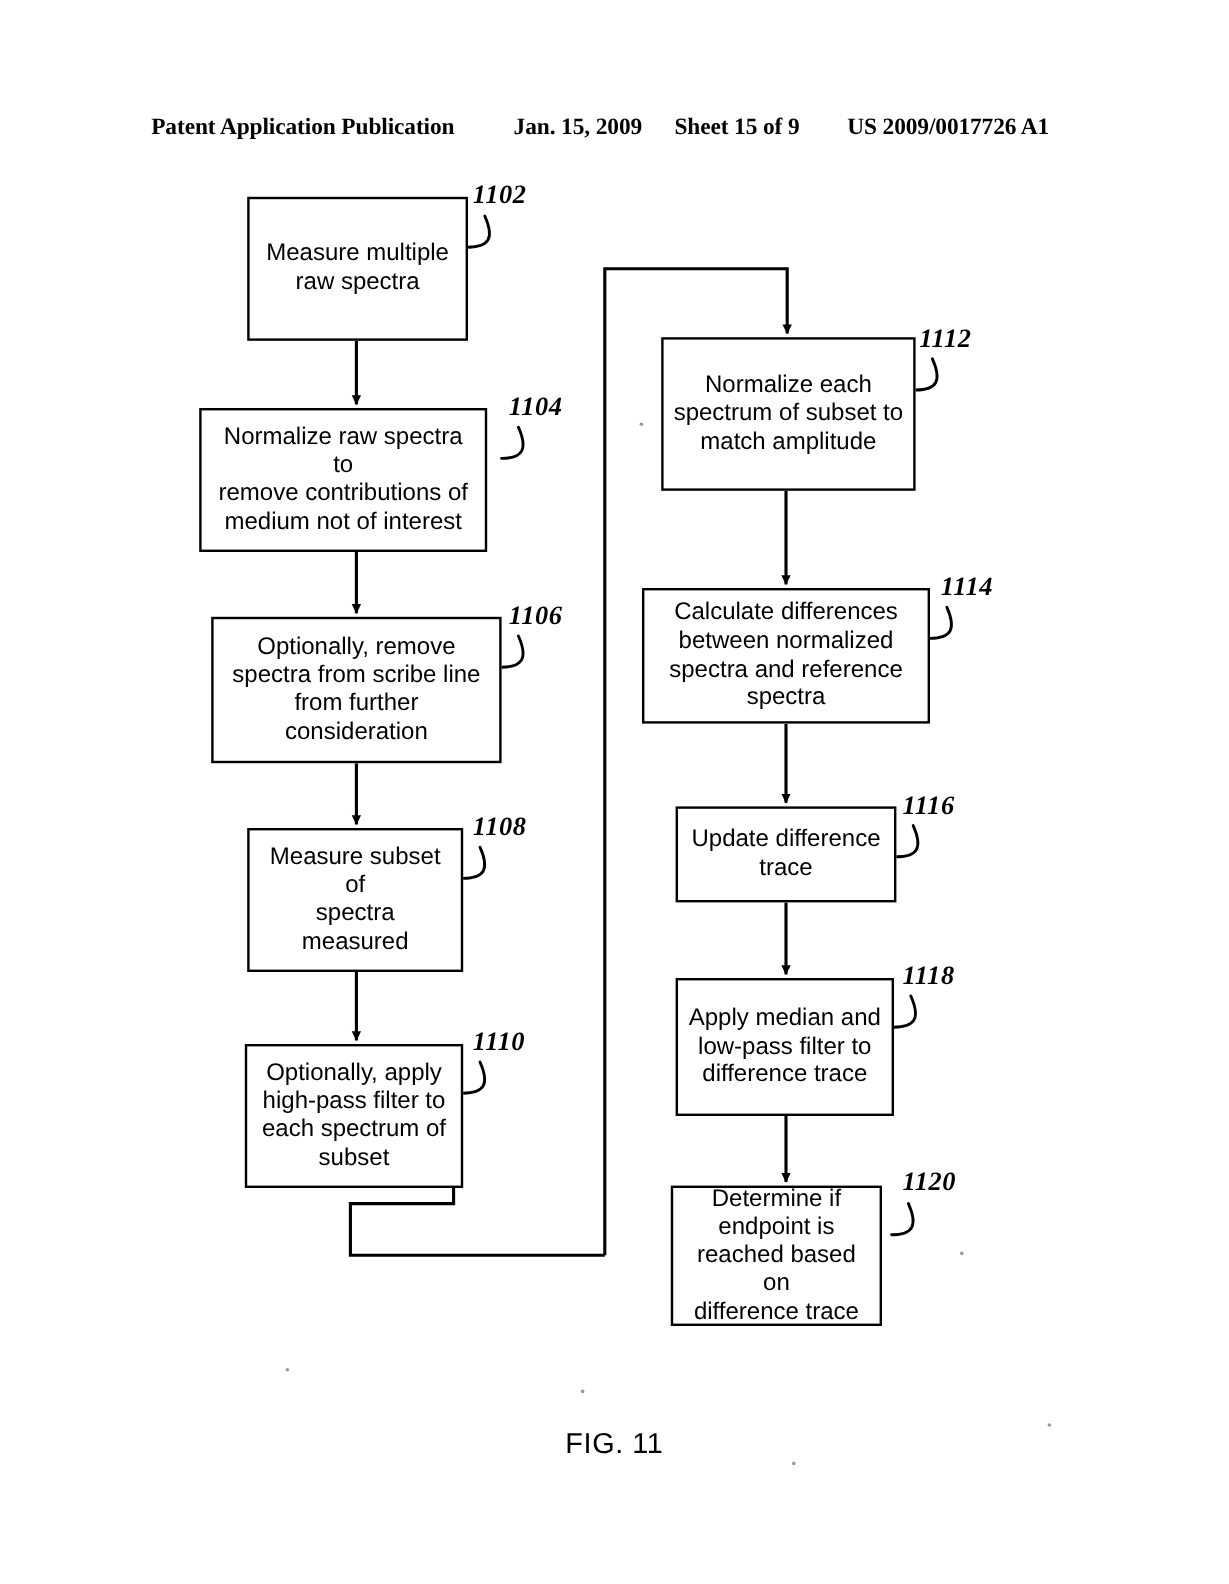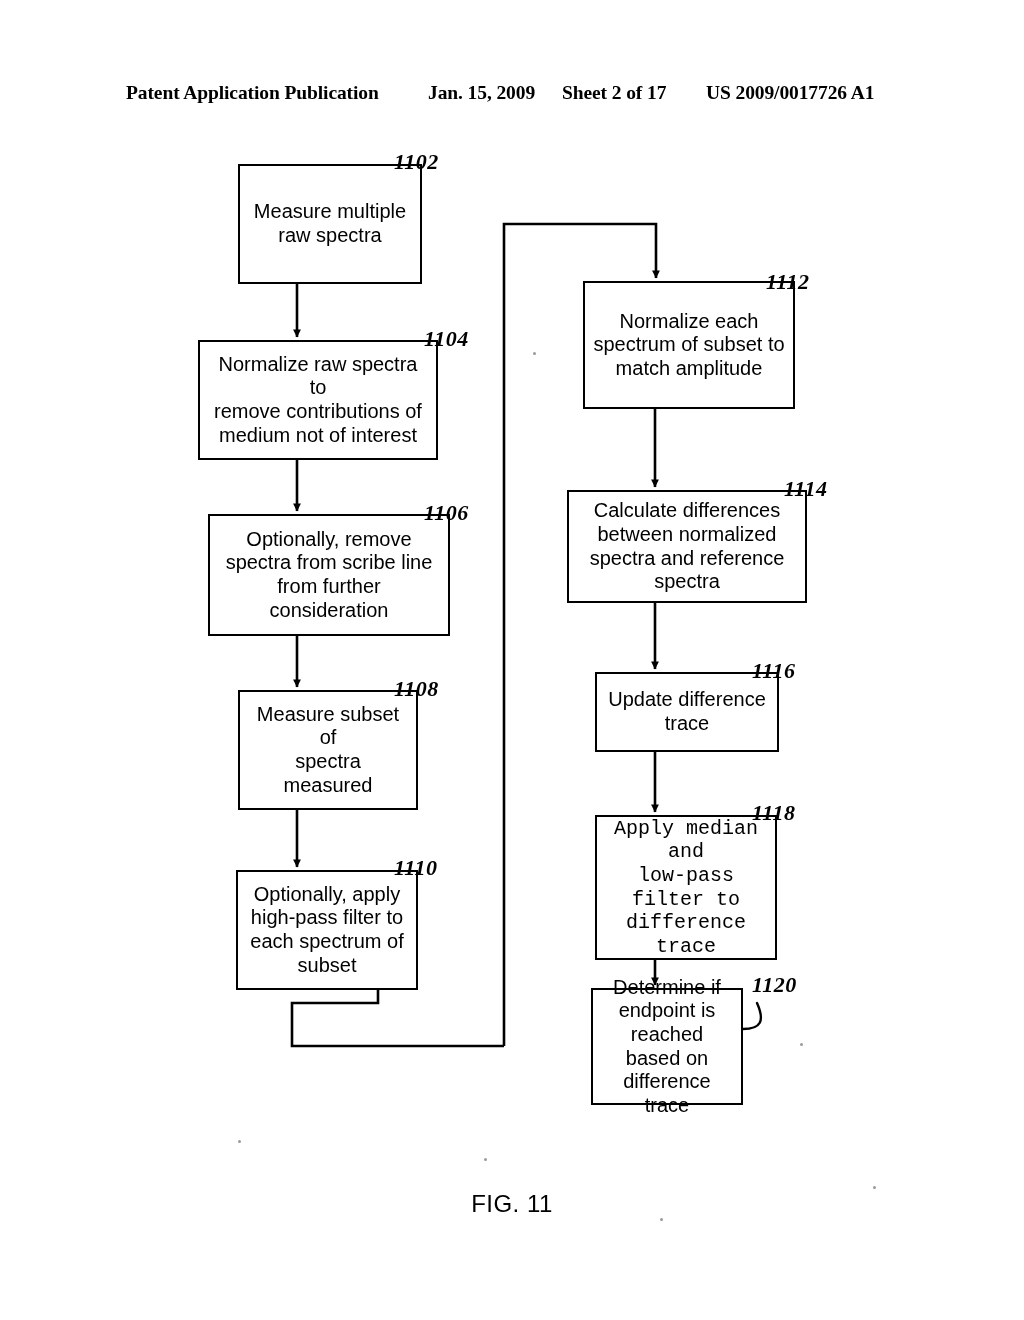--- a/index.html
+++ b/index.html
@@ -14,21 +14,21 @@
     position: relative;
     font-family: "Liberation Sans", sans-serif;
     color: #000000;
     overflow: hidden;
   }
 
   
   .page-header {
     position: absolute;
     left: 0;
-    top: 82px;
+    top: 96px;
     width: 1024px;
     height: 30px;
     font-family: "Liberation Serif", serif;
     font-weight: bold;
     font-size: 19.5px;
     letter-spacing: -0.1px;
     white-space: nowrap;
   }
   .hdr-pub   { position: absolute; left: 126px; top: 0; }
   .hdr-date  { position: absolute; left: 428px; top: 0; }
@@ -52,36 +52,35 @@
     background: #ffffff;
     display: flex;
     align-items: center;
     justify-content: center;
     text-align: center;
     font-family: "Liberation Sans", sans-serif;
     font-size: 20px;
     line-height: 1.18;
     padding: 2px 8px;
     white-space: pre-line;
-    margin-left: 32px;
   }
 
   
   #node-1102 { left: 206px; top: 164px; width: 184px; height: 120px; }
   #node-1104 { left: 166px; top: 340px; width: 240px; height: 120px; }
   #node-1106 { left: 176px; top: 514px; width: 242px; height: 122px; }
   #node-1108 { left: 206px; top: 690px; width: 180px; height: 120px; }
   #node-1110 { left: 204px; top: 870px; width: 182px; height: 120px; }
 
   
   #node-1112 { left: 551px; top: 281px; width: 212px; height: 128px; }
   #node-1114 { left: 535px; top: 490px; width: 240px; height: 113px; }
   #node-1116 { left: 563px; top: 672px; width: 184px; height: 80px; }
-  #node-1118 { left: 563px; top: 815px; width: 182px; height: 145px; font-family: Liberation Mono, monospace; }
-  #node-1120 { left: 559px; top: 988px; width: 152px; height: 117px; }
+  #node-1118 { left: 563px; top: 815px; width: 182px; height: 115px; }
+  #node-1120 { left: 559px; top: 988px; width: 176px; height: 117px; }
 
   
   .ref {
     position: absolute;
     font-family: "Liberation Serif", serif;
     font-style: italic;
     font-weight: bold;
     font-size: 22px;
     letter-spacing: 0.5px;
     white-space: nowrap;
@@ -117,21 +116,21 @@
     background: #9a9a9a;
     border-radius: 50%;
   }
 </style>
 </head>
 <body>
 
 <div class="page-header">
   <span class="hdr-pub">Patent Application Publication</span>
   <span class="hdr-date">Jan. 15, 2009</span>
-  <span class="hdr-sheet">Sheet 2 of 17</span>
+  <span class="hdr-sheet">Sheet 15 of 9</span>
   <span class="hdr-num">US 2009/0017726 A1</span>
 </div>
 
 <svg id="flow-canvas" viewBox="0 0 1024 1320" width="1024" height="1320" xmlns="http://www.w3.org/2000/svg">
   <defs>
     <marker id="arrowhead" markerWidth="9" markerHeight="9" refX="7.6" refY="4.5" orient="auto" markerUnits="userSpaceOnUse">
       <path d="M0,0.6 L8.2,4.5 L0,8.4 z" fill="#000000"></path>
     </marker>
   </defs>
 

